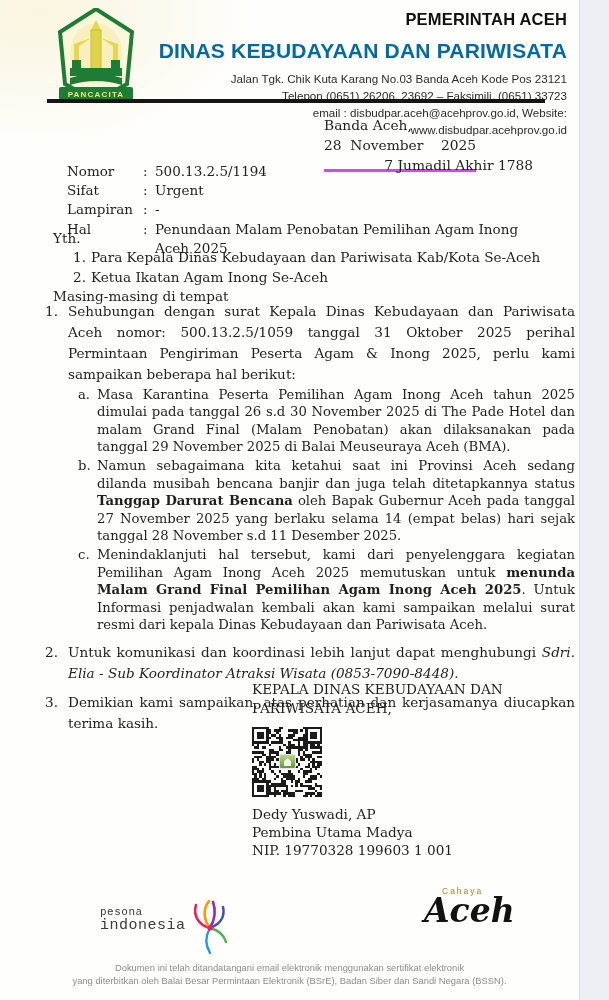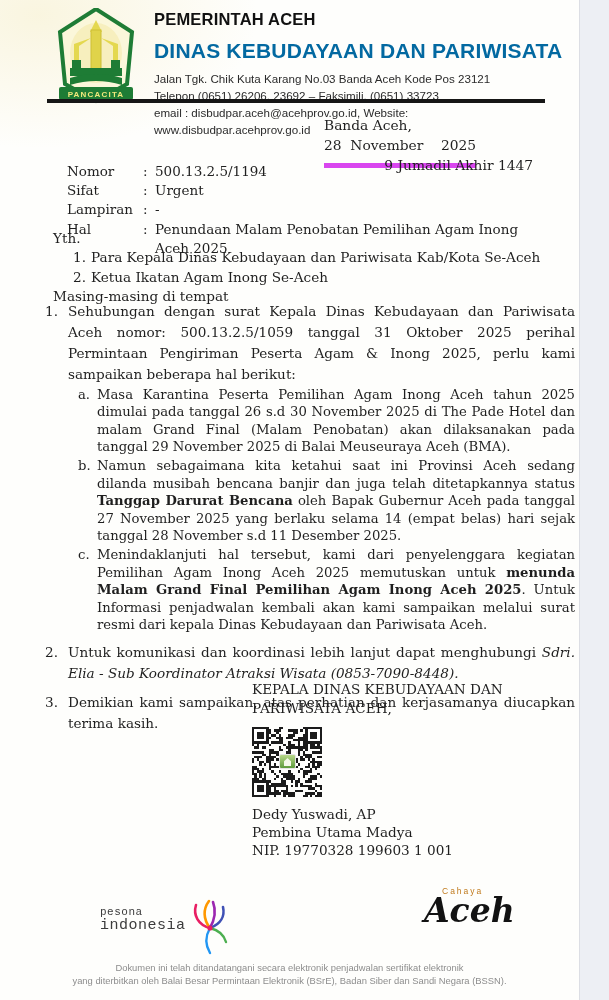--- a/index.html
+++ b/index.html
@@ -19,29 +19,29 @@
   }
   .page::before{
     content:""; position:absolute; left:0; top:0; width:260px; height:150px;
     background:radial-gradient(ellipse at 15% 10%, rgba(246,238,200,0.55), rgba(246,238,200,0) 70%);
     pointer-events:none;
   }
 
   
   .letterhead { position:absolute; top:6px; left:46px; right:12px; display:flex; }
   .logo-box { width:108px; flex:0 0 108px; padding-top:2px; }
-  .head-text { flex:1; text-align:left; font-family:"Liberation Sans", sans-serif; padding-top:4px; }
+  .head-text { flex:1; text-align:right; font-family:"Liberation Sans", sans-serif; padding-top:4px; }
   .gov-line   { font-size:16.5px; font-weight:bold; letter-spacing:0.2px; color:#111; }
   .agency-line{ font-size:21px;  font-weight:bold; letter-spacing:0.2px; color:#0369a1; margin-top:10px; }
   .addr { font-size:11.6px; color:#2b2b2b; line-height:17px; margin-top:7px; }
   .rule { position:absolute; top:99px; left:47px; right:34px; height:3.6px; background:#161616; }
 
   
   .dateline { position:absolute; top:115px; left:324px; width:212px; font-size:13.8px; line-height:20px; }
-  .dateline .u { border-bottom:5px solid #d946ef; padding-bottom:10px; }
+  .dateline .u { border-bottom:3px solid #d946ef; padding-bottom:16px; }
   .pre { white-space:pre; }
   .hijri { text-align:right; padding-right:3px; }
 
   
   .meta { position:absolute; top:162px; left:55px; right:30px; font-size:13.5px; line-height:19.2px; }
   .meta-row { display:flex;margin-left:12px; }
   .meta-label { width:76px; flex:0 0 76px; }
   .meta-colon { width:12px; flex:0 0 12px; }
 
   
@@ -123,21 +123,21 @@
         <div>email : disbudpar.aceh@acehprov.go.id, Website: www.disbudpar.acehprov.go.id</div>
       </div>
     </div>
   </div>
   <div class="rule"></div>
 
   <div class="dateline">
     <div>
       <span>Banda Aceh, </span><span class="u pre">28  November    2025</span>
     </div>
-    <div class="hijri">9 Jumadil Akhir 1447</div>
+    <div class="hijri">7 Jumadil Akhir 1788</div>
   </div>
 
   <div class="meta">
     <div class="meta-row">
       <span class="meta-label">Nomor</span>
       <span class="meta-colon">:</span>
       <span>500.13.2.5/1194</span>
     </div>
     <div class="meta-row">
       <span class="meta-label">Sifat</span>
@@ -561,17 +561,17 @@
       <circle cx="22" cy="31" r="2.6" fill="#e91e63"></circle>
     </svg>
   </div>
 
   <div class="cahaya-aceh">
     <div class="cahaya">Cahaya</div>
     <div class="aceh">Aceh</div>
   </div>
 
   <div class="disclaimer">
-    <div>Dokumen ini telah ditandatangani secara elektronik penjadwalan sertifikat elektronik</div>
+    <div>Dokumen ini telah ditandatangani email elektronik menggunakan sertifikat elektronik</div>
     <div>yang diterbitkan oleh Balai Besar Permintaan Elektronik (BSrE), Badan Siber dan Sandi Negara (BSSN).</div>
   </div>
 
 </div>
 
 </body></html>

